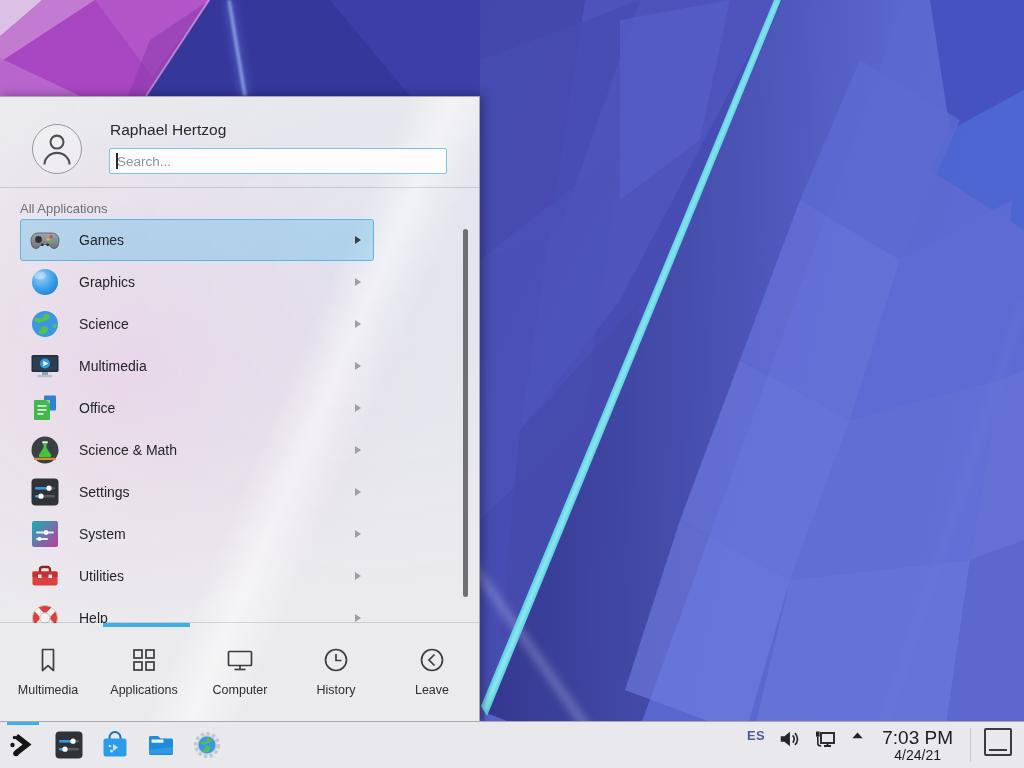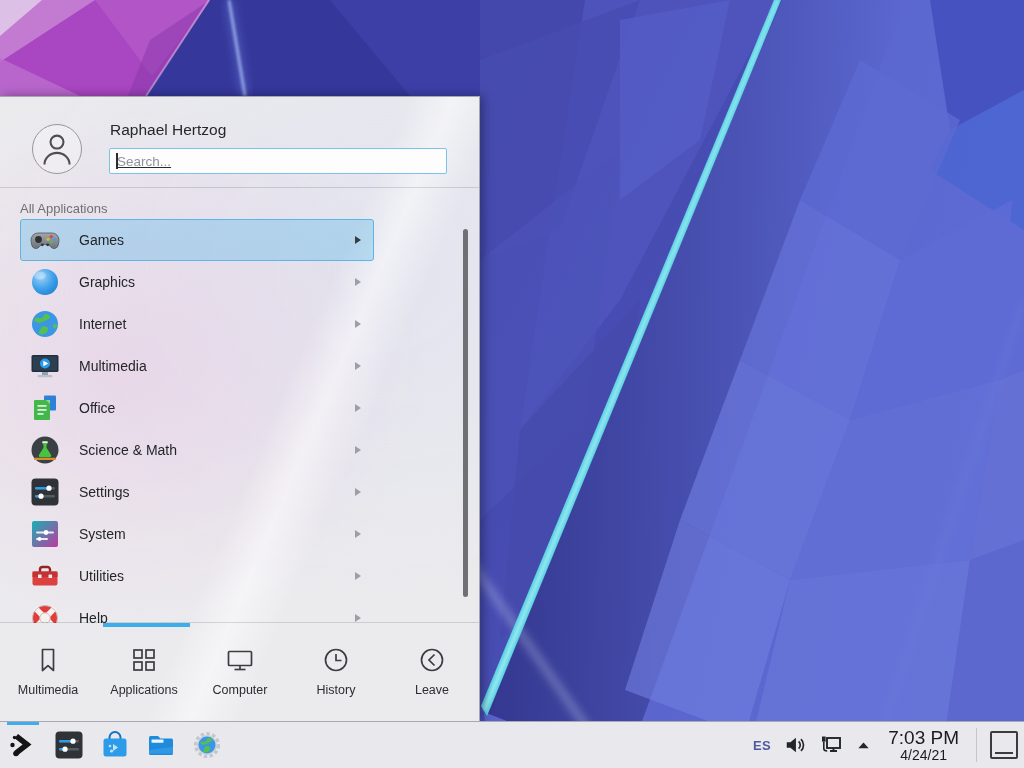--- a/index.html
+++ b/index.html
@@ -20,21 +20,21 @@
     box-shadow:3px 0 10px rgba(0,0,0,0.35);
     box-sizing:border-box;}
   .avatar{position:absolute;left:32px;top:27px;width:48px;height:48px;border-radius:50%;
     border:1px solid #97979d;background:rgba(255,255,255,0.25);}
   .avatar svg{display:block;margin:5px auto 0;}
   .user-name{position:absolute;left:110px;top:120px;font-size:15.5px;color:#26282a;}
   #menu .user-name{top:24px;}
   .search-box{position:absolute;left:109px;top:51px;width:338px;height:26px;background:#fdfdfe;
     border:1px solid #7cc3ea;border-radius:2px;box-sizing:border-box;}
   .search-box input{position:absolute;left:0;top:0;width:100%;height:100%;border:none;outline:none;
-    background:transparent;font-family:inherit;font-size:13.5px;color:#2a2a2c;padding:0 0 0 7px;box-sizing:border-box;text-decoration:underline;}
+    background:transparent;font-family:inherit;font-size:13.5px;color:#2a2a2c;padding:0 0 0 7px;box-sizing:border-box;}
   .search-box input::placeholder{color:#90949a;opacity:1;}
   .text-caret{position:absolute;left:6px;top:4px;width:1.5px;height:16px;background:#2b2b2e;}
   .hdr-divider{position:absolute;left:0;right:0;top:90px;height:1px;background:rgba(0,0,0,0.13);}
   .section-label{position:absolute;left:20px;top:104px;font-size:13px;color:#6f7073;}
   .category-list{position:absolute;left:0;top:122px;width:408px;height:404px;overflow:hidden;}
   .menu-item{position:relative;height:42px;margin:0 34px 0 20px;display:flex;align-items:center;
     border:1px solid transparent;border-radius:3px;box-sizing:border-box;}
   .menu-item.selected{background:rgba(61,174,233,0.30);border-color:#5fb4e3;}
   .item-icon{width:32px;height:32px;margin-left:8px;flex:0 0 32px;}
   .item-icon svg{width:32px;height:32px;display:block;}
@@ -51,21 +51,21 @@
   .tab-icon svg{width:30px;height:30px;display:block;}
   .tab-label{margin-top:8px;font-size:12.5px;color:#2b2d30;}
 
   
   #taskbar{position:absolute;left:0;top:721px;width:1024px;height:47px;background:#e9e8ed;
     border-top:1px solid rgba(70,70,95,0.40);box-sizing:border-box;display:flex;align-items:center;}
   .task-launcher{position:relative;width:32px;height:32px;margin-left:14px;flex:0 0 32px;}
   .task-launcher:first-child{margin-left:7px;}
   .task-launcher svg{width:32px;height:32px;display:block;}
   .active-line{position:absolute;left:0;top:-7px;width:32px;height:3px;background:#3daee9;}
-  .tray{margin-left:auto;display:flex;align-items:center;gap:13px;padding-right:6px;}
+  .tray{margin-left:auto;display:flex;align-items:flex-start;gap:13px;padding-right:12px;}
   .kbd-layout{font-size:13px;font-weight:700;color:#4d5b9e;letter-spacing:0.5px;}
   .tray-icon{display:flex;align-items:center;}
   .tray-icon svg{display:block;}
   .clock{display:flex;flex-direction:column;align-items:center;margin:0 4px;}
   .clock .time{font-size:19px;line-height:20px;color:#1a1c1e;}
   .clock .date{font-size:14px;line-height:15px;color:#1a1c1e;}
   .tray-sep{width:1px;height:34px;background:rgba(0,0,0,0.15);}
   .show-desktop{position:relative;width:24px;height:24px;border:2px solid #3a3c3e;border-radius:2px;background:transparent;}
   .show-desktop .sd-inner{position:absolute;left:3px;right:3px;bottom:3px;height:2px;background:#3a3c3e;}
 </style>
@@ -197,21 +197,21 @@
         </div>
         <div class="menu-item">
           <span class="item-icon">
             <svg viewBox="0 0 32 32">
               <circle cx="16" cy="16" r="13" fill="#3b97e3"></circle>
               <path d="M6 10c3-1 5 1 7 0s1-4 4-4c2 0 5 2 4 4l-5 3-6 2-5-2z" fill="#55c04f"></path>
               <path d="M10 26c-1-3 2-4 2-6s4-2 6-1 1 5-1 6-5 2-7 1z" fill="#55c04f"></path>
               <path d="M25 20c-2-1-1-4 1-4l2.5 1a13 13 0 0 1-2.5 3.8z" fill="#55c04f"></path>
             </svg>
           </span>
-          <span class="item-label">Internet</span>
+          <span class="item-label">Science</span>
           <span class="item-arrow"></span>
         </div>
         <div class="menu-item">
           <span class="item-icon">
             <svg viewBox="0 0 32 32">
               <rect x="2.5" y="5" width="27" height="17" rx="1.5" fill="#20303e"></rect>
               <rect x="4" y="6.5" width="24" height="14" fill="#2c3e50"></rect>
               <circle cx="16" cy="13.5" r="5" fill="#2d9ce8"></circle>
               <path d="M14.3 10.8l5 2.7-5 2.7z" fill="#ffffff"></path>
               <rect x="13" y="22" width="6" height="3" fill="#95a2ad"></rect>

